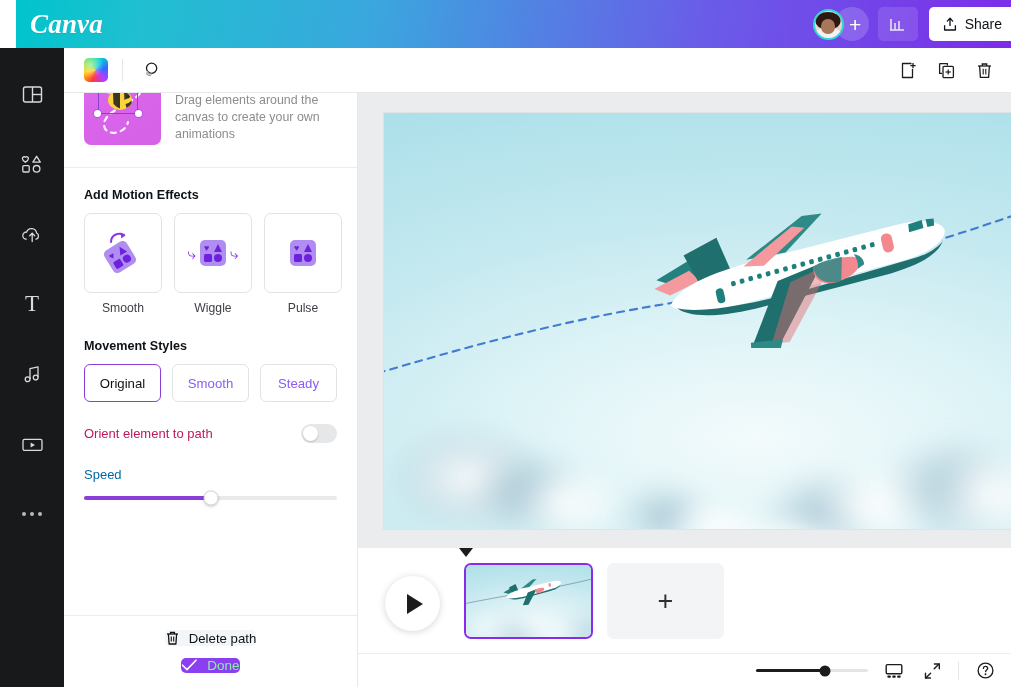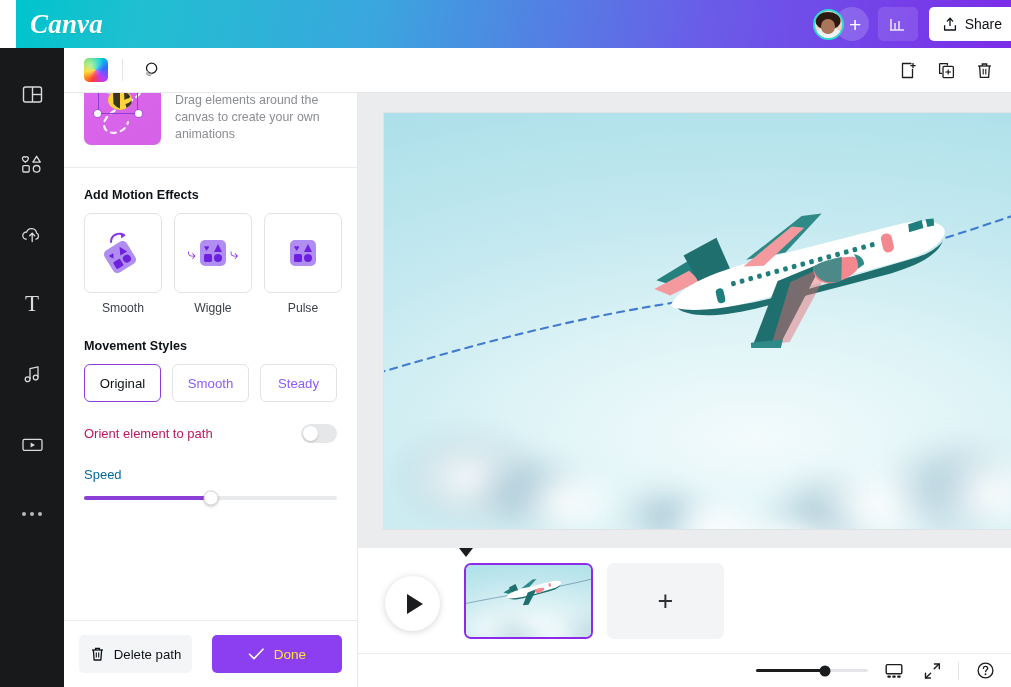--- a/index.html
+++ b/index.html
@@ -172,31 +172,31 @@
   .slider { position: relative; height: 4px; background: #e9eaec; border-radius: 2px; }
   .slider .fill { position: absolute; left: 0; top: 0; height: 4px; width: 50%; background: #8b3fd6; border-radius: 2px; }
   .slider .knob {
     position: absolute; left: 50%; top: 50%; transform: translate(-50%,-50%);
     width: 15px; height: 15px; border-radius: 50%; background: #fff;
     border: 1px solid #d6d7da; box-shadow: 0 1px 3px rgba(0,0,0,.22);
   }
 
   .panel-footer {
     border-top: 1px solid #ebecee; padding: 14px 15px;
-    display: flex; gap: 20px; align-items: center;
+    display: flex; gap: 12px; align-items: center; flex-direction: column;
   }
   .btn-delete {
     height: 38px; flex: 1; background: #f4f5f6; border-radius: 5px;
     display: flex; align-items: center; justify-content: center; gap: 9px;
     font-size: 13.2px; color: #0e1318; cursor: pointer;
   }
   .btn-done {
     height: 38px; flex: 1.15; background: #8b3ff0; border-radius: 5px;
-    display: flex; align-items: center; justify-content: center; gap: 9px;
-    font-size: 13.5px; color: #fde047; cursor: pointer;
+    display: flex; justify-content: center; gap: 9px;
+    font-size: 13.5px; color: #86efac; cursor: pointer;
   }
 
   
   .editor-toolbar {
     position: absolute; top: 48px; left: 358px; right: 0; height: 45px;
     background: #fff; border-bottom: 1px solid #e7e8ea;
     display: flex; align-items: center; z-index: 15;
   }
   .toolbar-left-strip {
     position: absolute; top: 48px; left: 64px; width: 294px; height: 45px;

